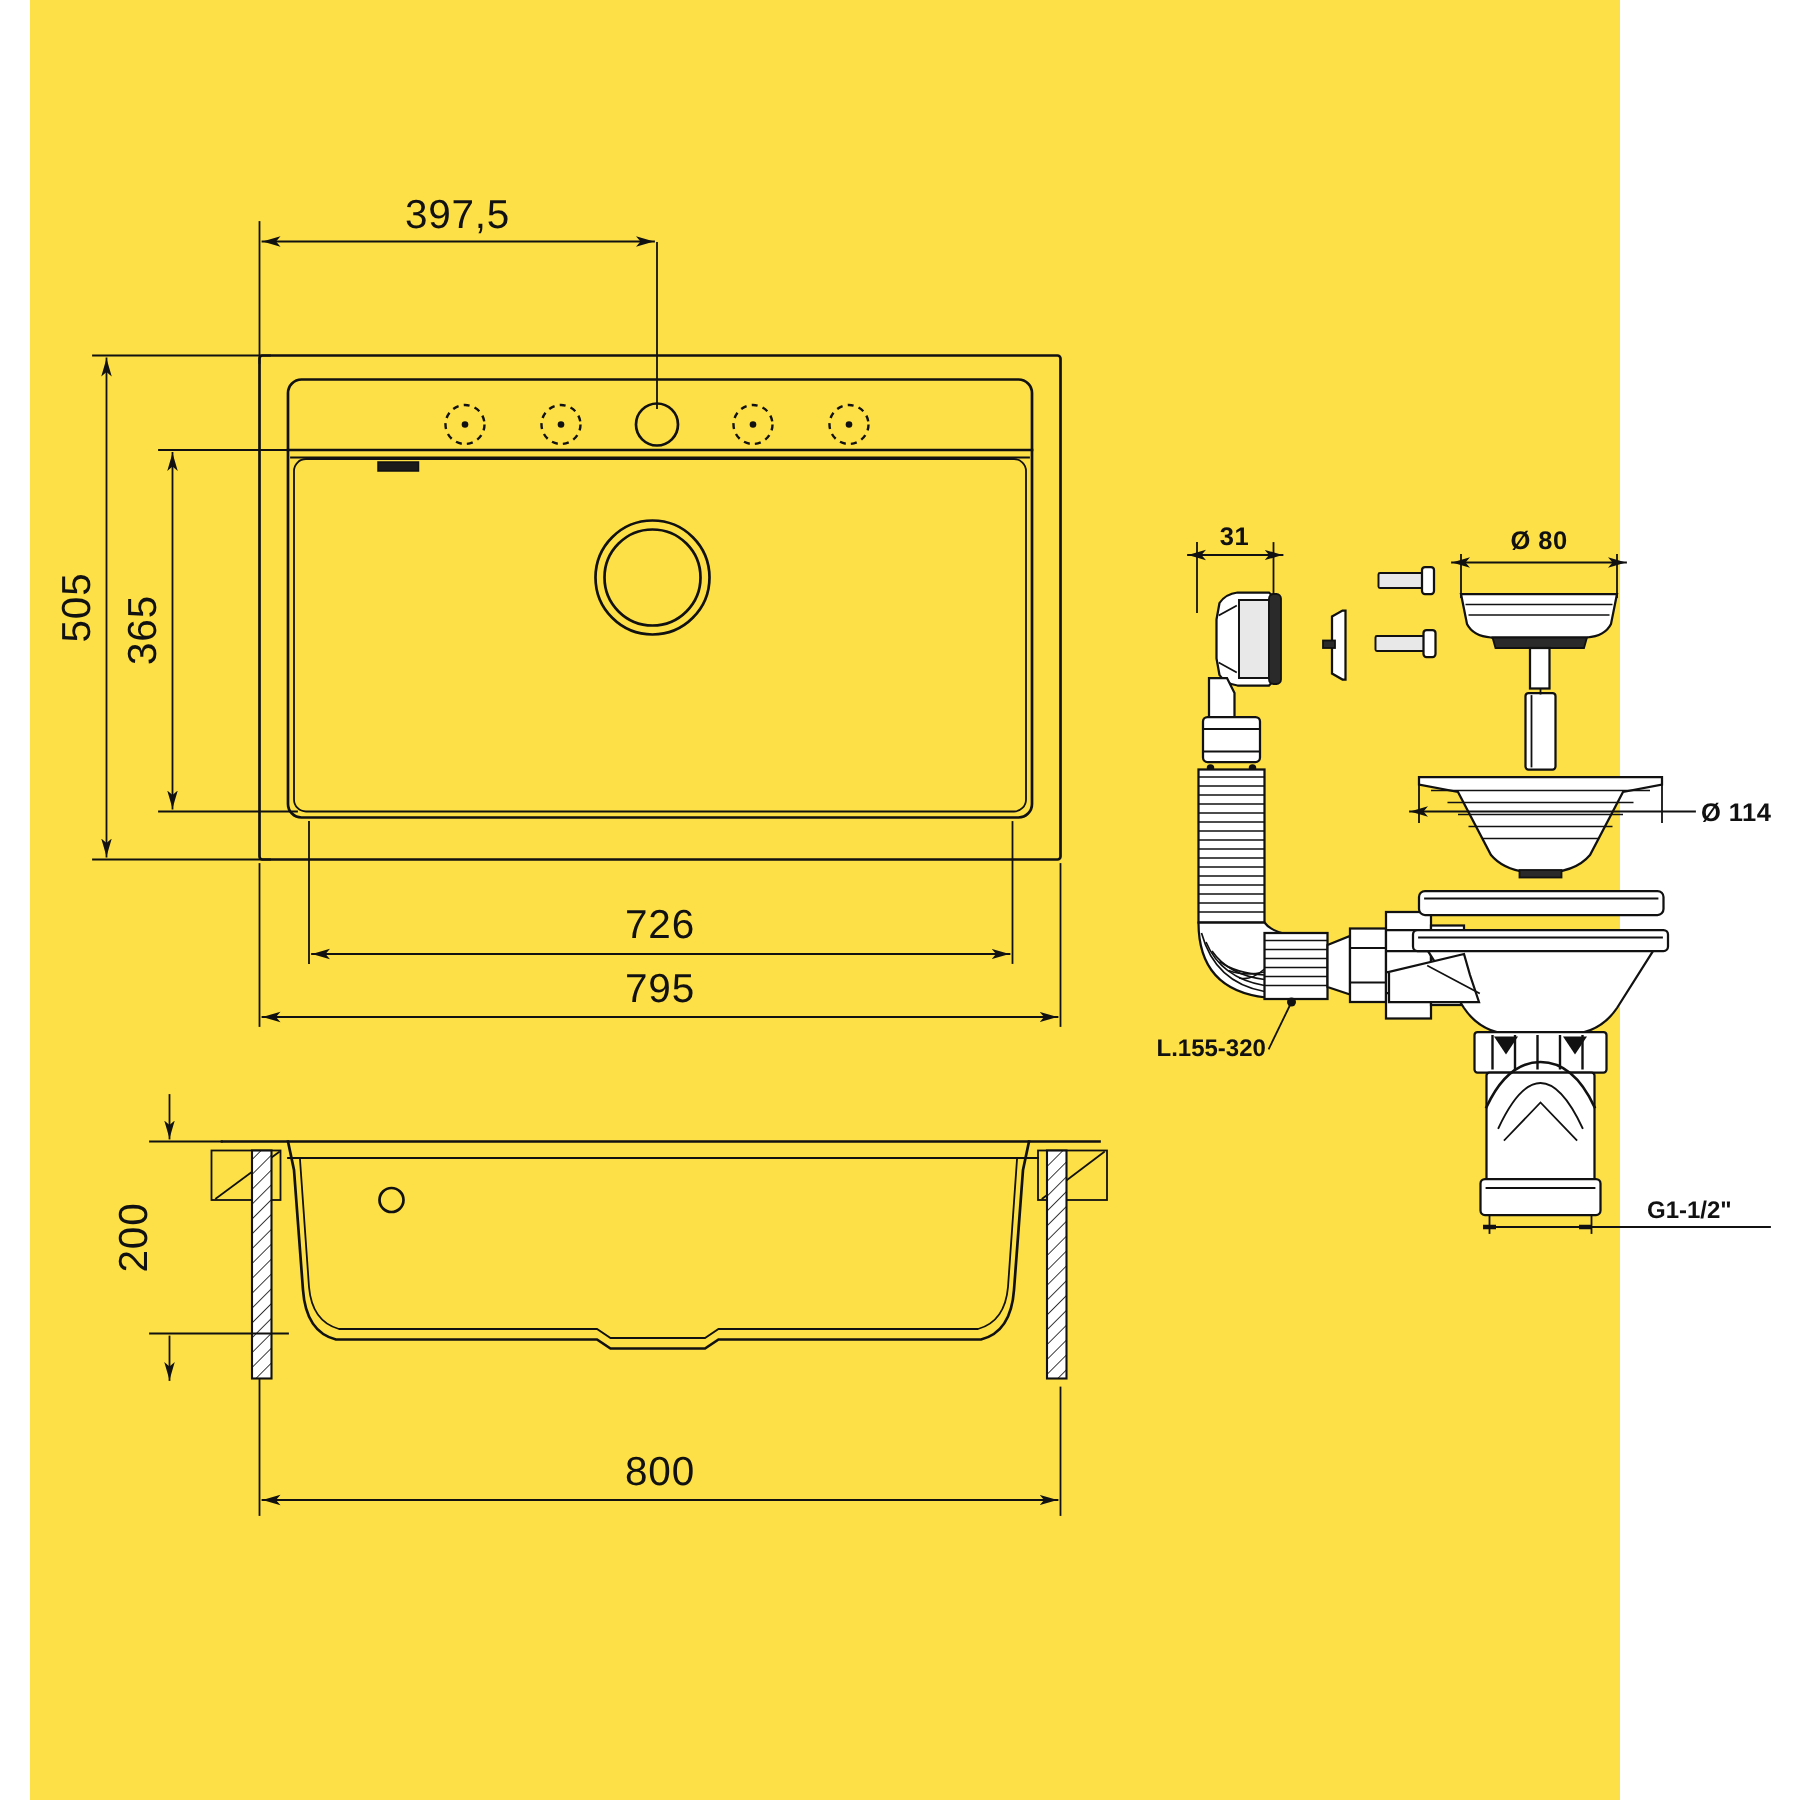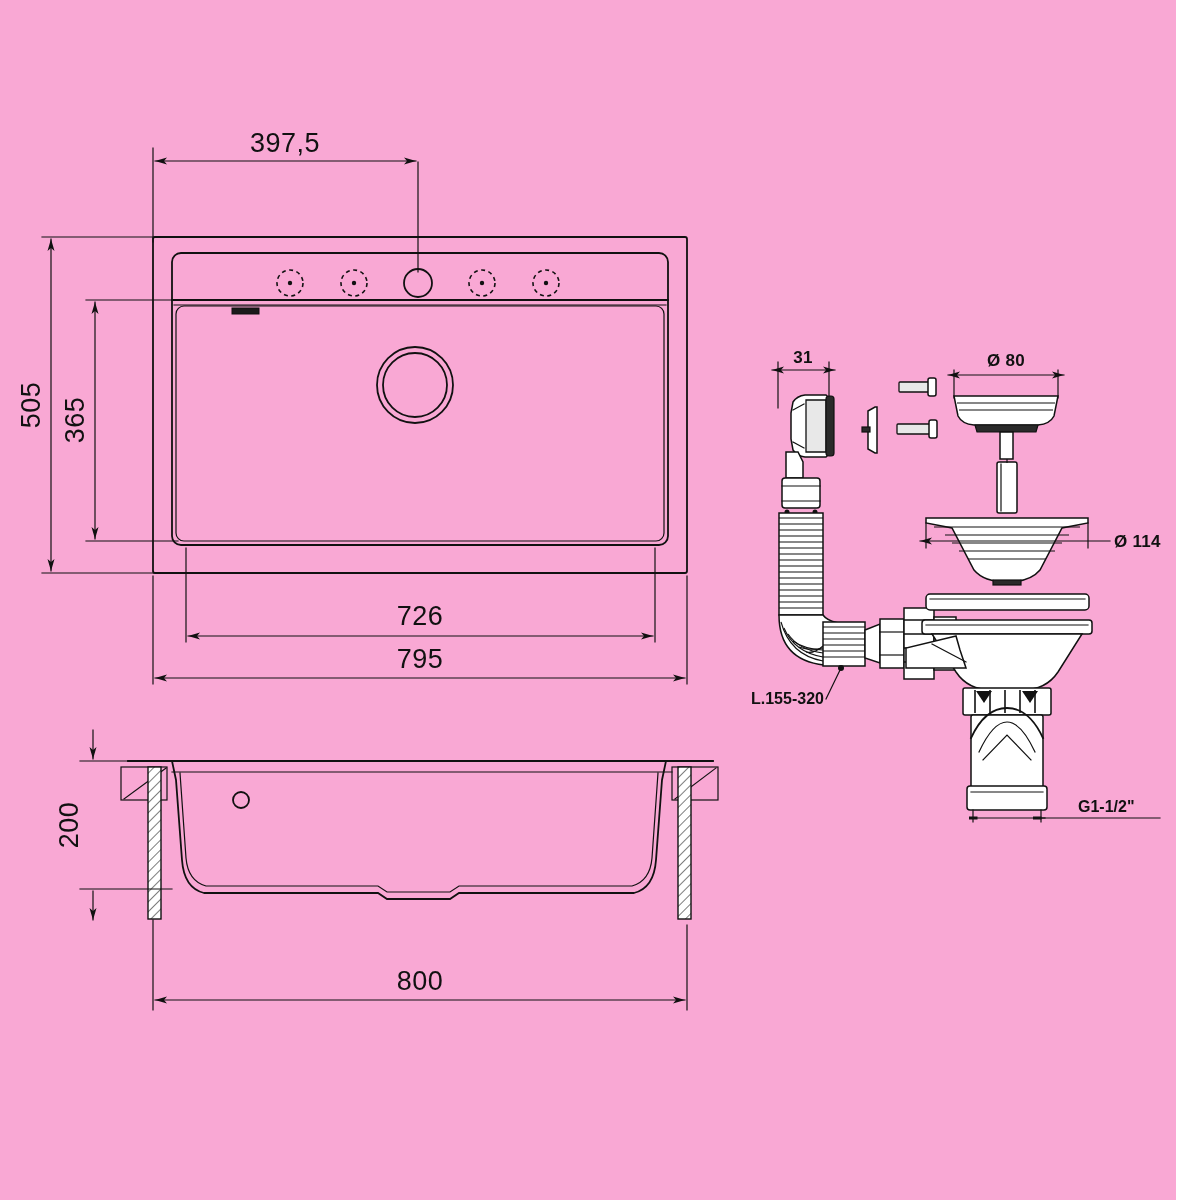--- a/index.html
+++ b/index.html
@@ -10,23 +10,24 @@
   }
   body {
     width: 1200px;
     height: 1200px;
     font-family: "Liberation Sans", sans-serif;
     color: #1a1a1a;
     overflow: hidden;
   }
   #sheet {
     position: relative;
-    width: 1176px;
+    width: 1060px;
     height: 1200px;
-    background: #f9a8d4;
+    background: #fde047;
+    margin-left: 20px;
   }
   #drawing-svg {
     position: absolute;
     top: 0;
     left: 0;
     width: 1200px;
     height: 1200px;
   }
   .dim-text {
     font-family: "Liberation Sans", sans-serif;

